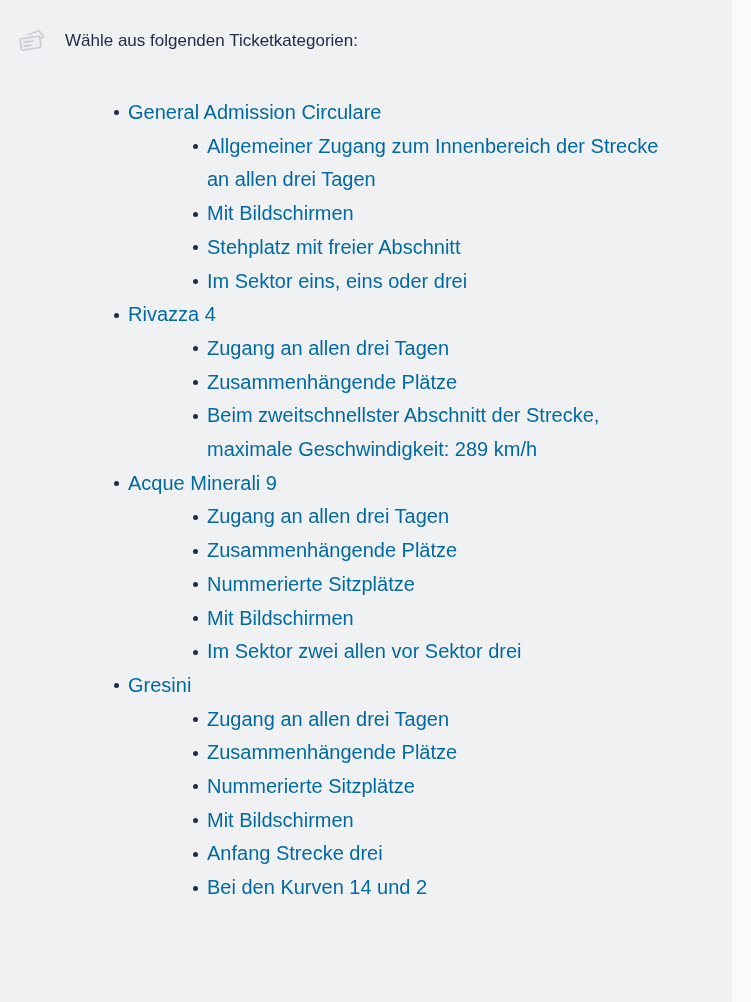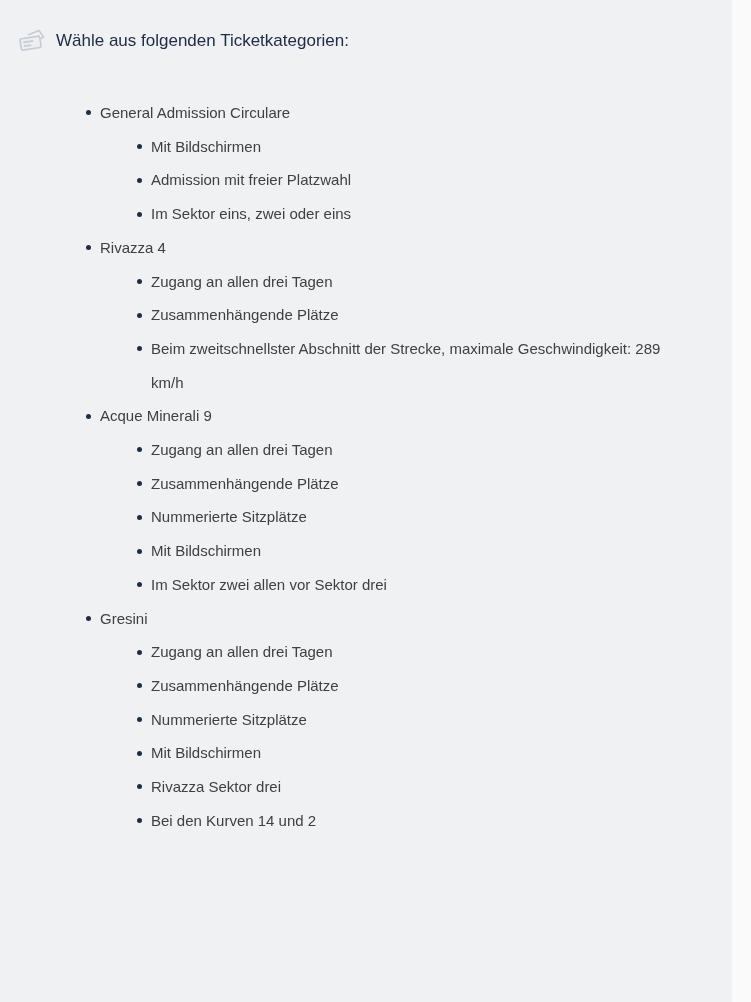--- a/index.html
+++ b/index.html
@@ -32,21 +32,21 @@
   
   .edge-gutter {
     width: 19px;
     height: 1002px;
     background: #fafafb;
   }
 
   .heading-row {
     display: flex;
     align-items: center;
-    gap: 10px;
+    gap: 19px;
     height: 26px;
   }
 
   .tickets-icon {
     width: 28px;
     height: 26px;
     flex: 0 0 28px;
     display: inline-flex;
     align-items: center;
     justify-content: center;
@@ -65,23 +65,24 @@
     margin-top: 42px;
     padding-left: 82px;
   }
 
   ul.lvl2 {
     padding-left: 51px;
   }
 
   li {
     position: relative;
-    font-size: 15px;
+    font-size: 20px;
     line-height: 33.7px;
-    color: #404040;
+    color: #0369a1;
+    margin-left: 28px;
   }
 
   li::before {
     content: "";
     position: absolute;
     left: -14px;
     top: 14.4px;
     width: 5px;
     height: 5px;
     border-radius: 50%;
@@ -116,26 +117,27 @@
           </g>
         </svg>
       </span>
       <span class="heading-text">Wähle aus folgenden Ticketkategorien:</span>
     </div>
 
     <ul class="lvl1" id="categories-list">
   <li>
     <span class="category-label">General Admission Circulare</span>
     <ul class="lvl2">
+  <li>Allgemeiner Zugang zum Innenbereich der Strecke an allen drei Tagen</li>
 
   <li>Mit Bildschirmen</li>
 
-  <li>Admission mit freier Platzwahl</li>
+  <li>Stehplatz mit freier Abschnitt</li>
 
-  <li>Im Sektor eins, zwei oder eins</li>
+  <li>Im Sektor eins, eins oder drei</li>
 </ul>
   </li>
 
   <li>
     <span class="category-label">Rivazza 4</span>
     <ul class="lvl2">
   <li>Zugang an allen drei Tagen</li>
 
   <li>Zusammenhängende Plätze</li>
 
@@ -164,21 +166,21 @@
     <span class="category-label">Gresini</span>
     <ul class="lvl2">
   <li>Zugang an allen drei Tagen</li>
 
   <li>Zusammenhängende Plätze</li>
 
   <li>Nummerierte Sitzplätze</li>
 
   <li>Mit Bildschirmen</li>
 
-  <li>Rivazza Sektor drei</li>
+  <li>Anfang Strecke drei</li>
 
   <li>Bei den Kurven 14 und 2</li>
 </ul>
   </li>
 </ul>
 
   </div>
 
   <div class="edge-gutter"></div>
 

